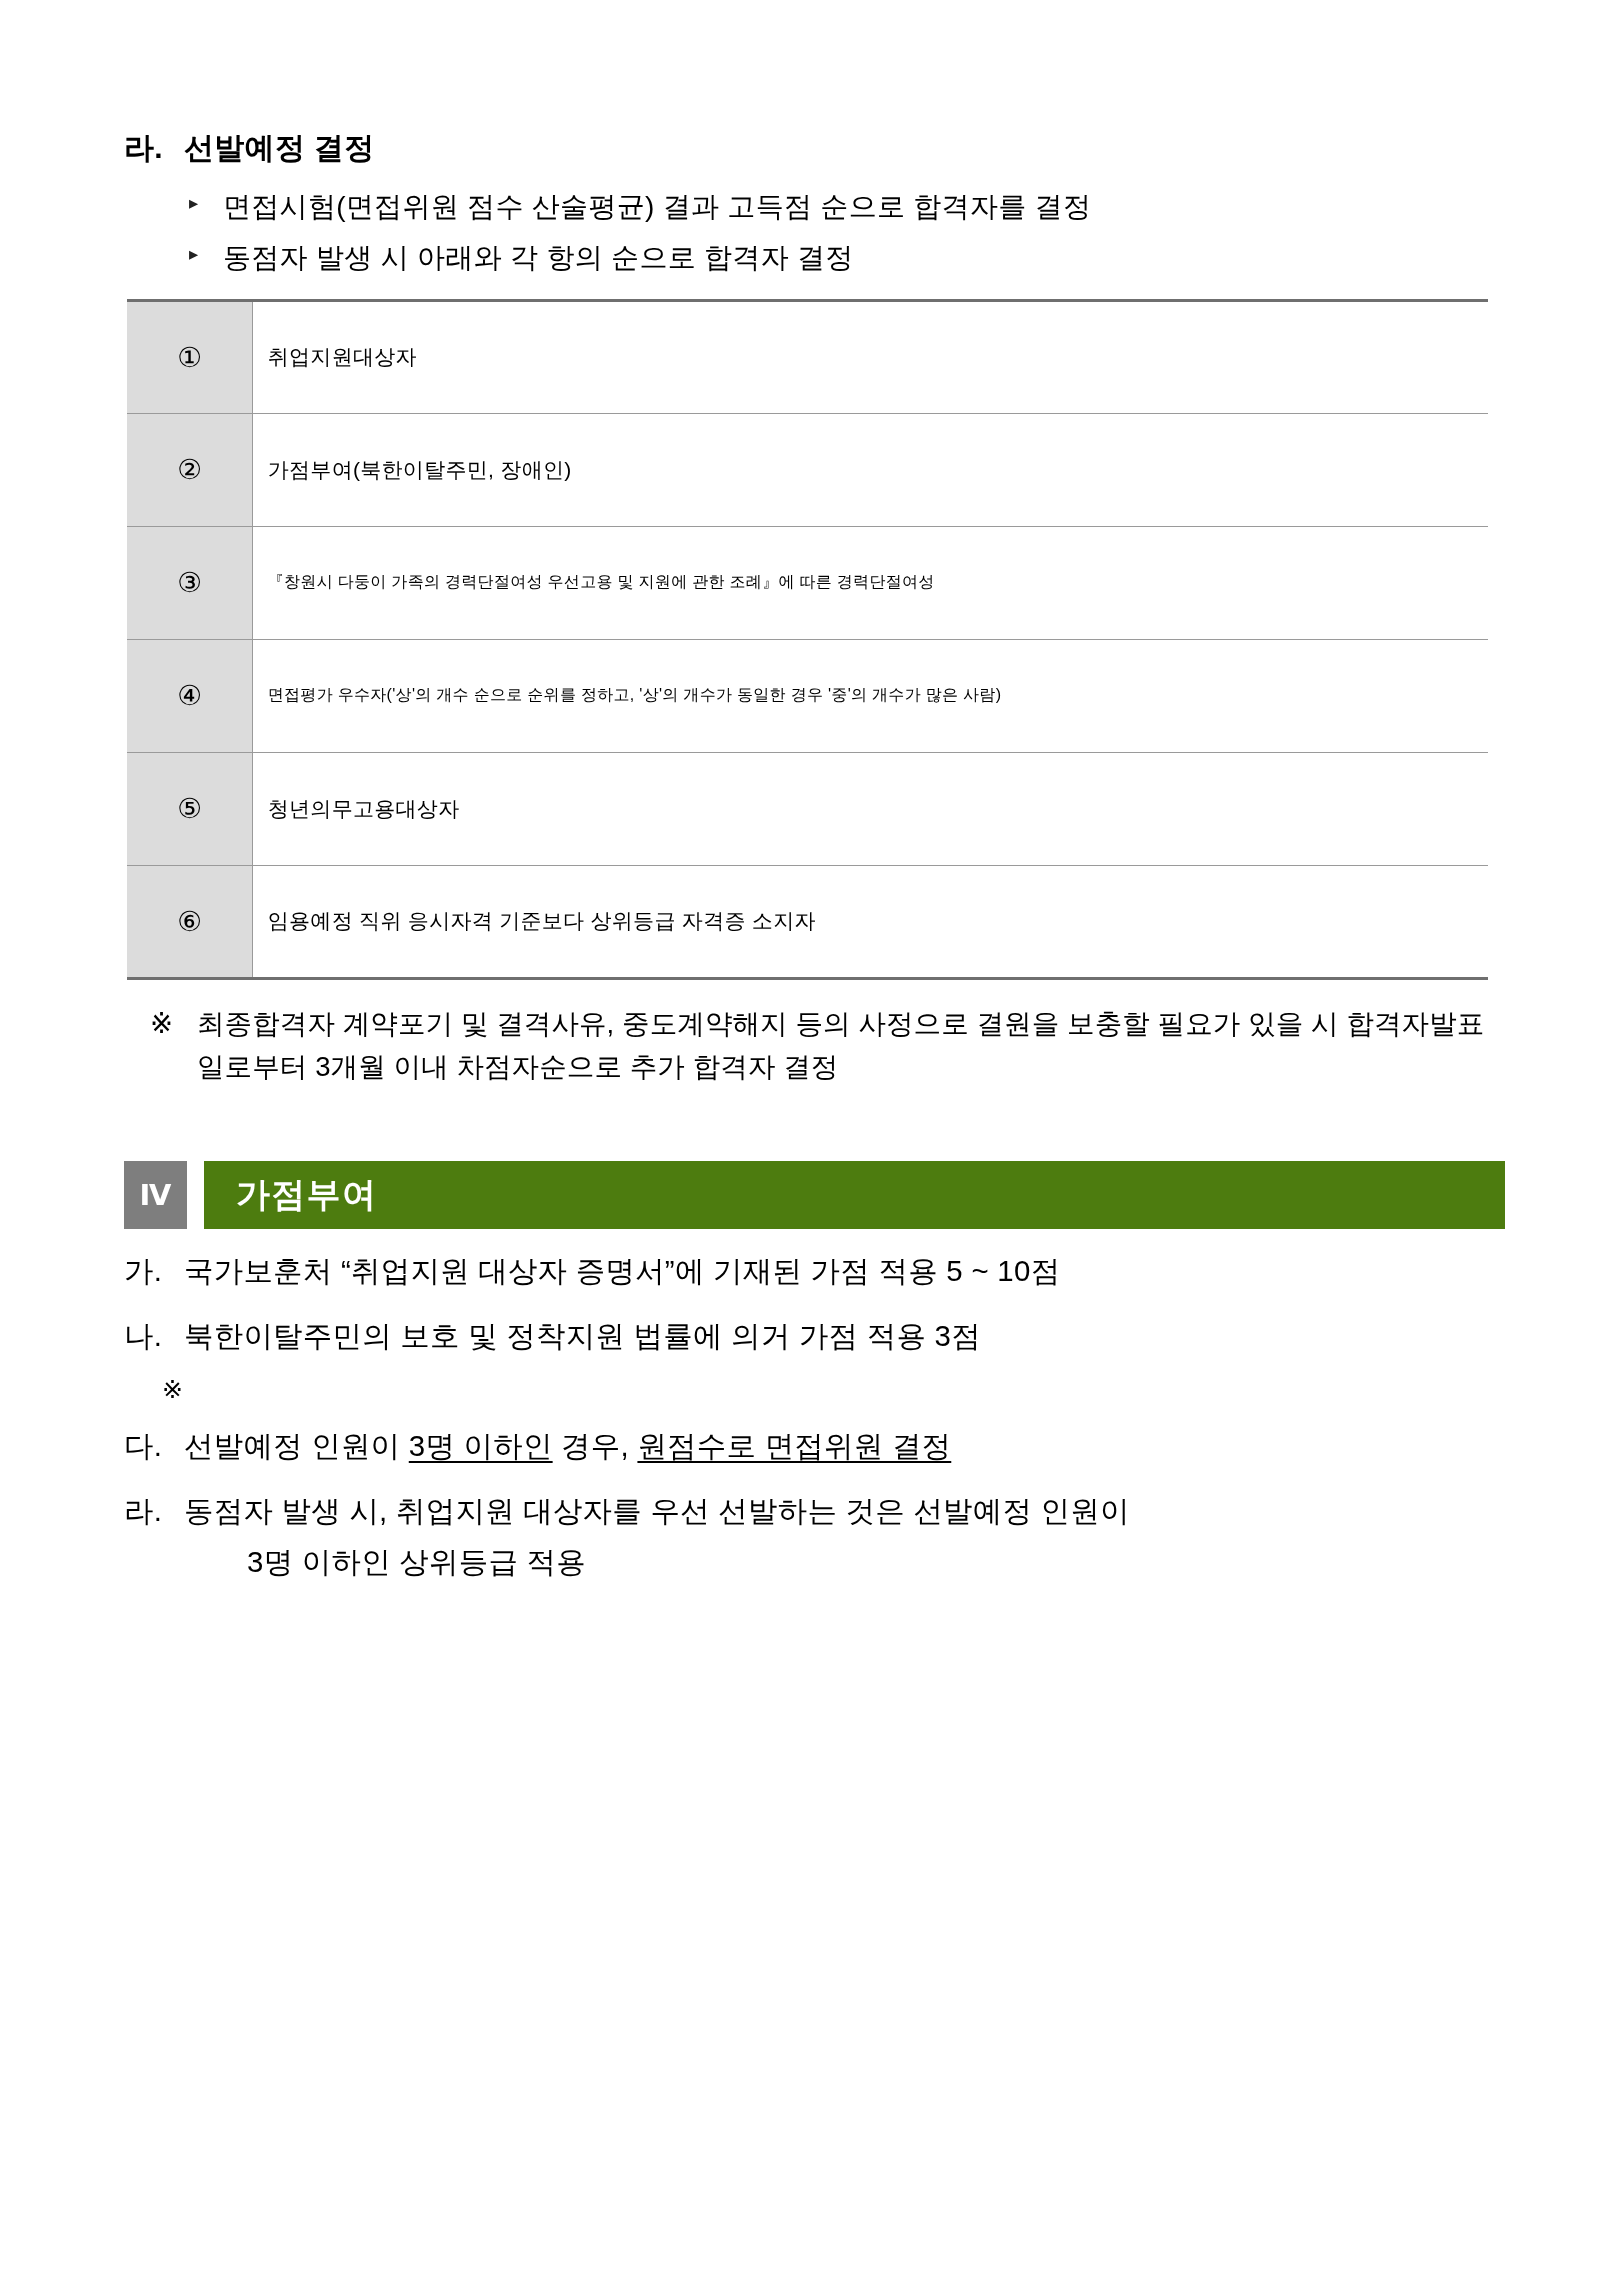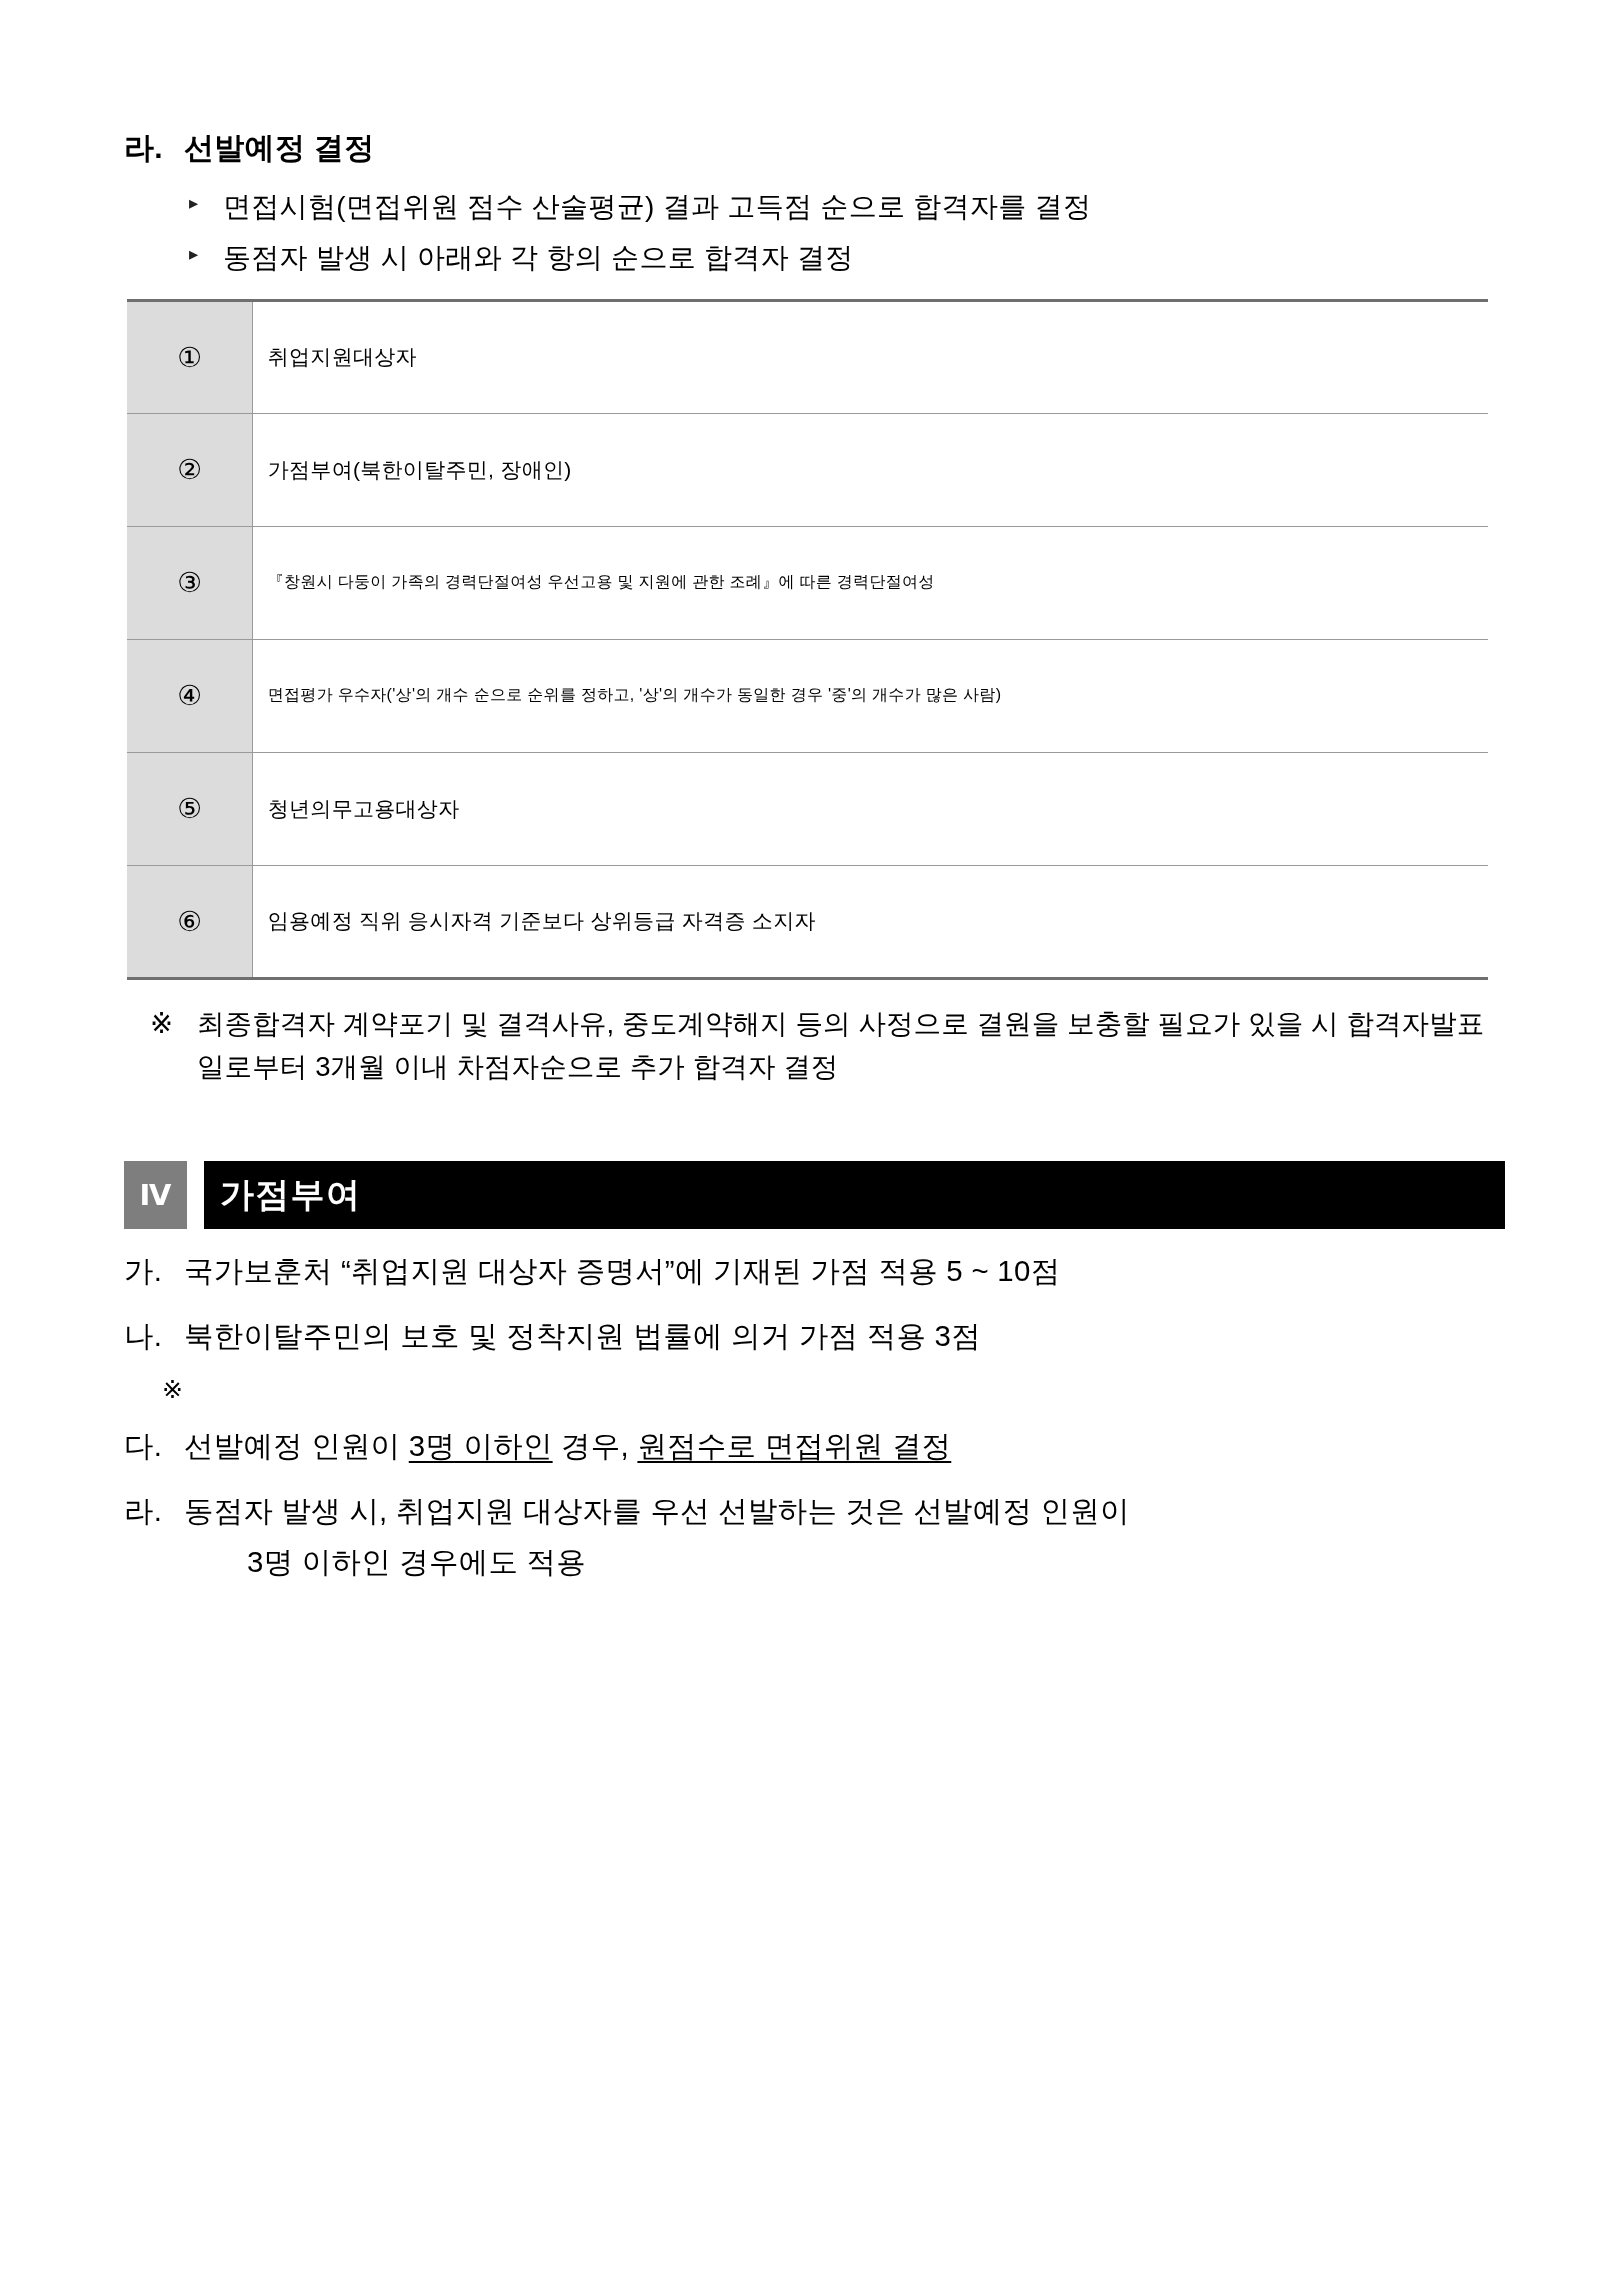--- a/index.html
+++ b/index.html
@@ -121,27 +121,27 @@
     font-size: 29px;
     font-weight: bold;
     display: flex;
     align-items: center;
     justify-content: center;
     flex: none;
   }
   .banner .gap { width: 17px; flex: none; background: #ffffff; }
   .banner .titlebox {
     flex: 1;
-    background: #000000;
+    background: #4d7c0f;
     color: #ffffff;
     font-size: 34px;
     font-weight: bold;
     display: flex;
     align-items: center;
-    padding-left: 16px;
+    padding-left: 32px;
     letter-spacing: 1.3px;
   }
 
   
   .item {
     display: flex;
     align-items: flex-start;
     font-size: 29.4px;
     line-height: 1.55;
     margin-top: 19.6px;
@@ -243,17 +243,17 @@
       <span class="lab">다.</span>
       <span class="body">
         <span>선발예정 인원이 </span><span class="ul">3명 이하인</span><span> 경우, </span><span class="ul">원점수로 면접위원 결정</span>
       </span>
     </div>
 
     <div class="item">
       <span class="lab">라.</span>
       <span class="body">동점자 발생 시, 취업지원 대상자를 우선 선발하는 것은 선발예정 인원이</span>
     </div>
-    <div class="cont-line">3명 이하인 경우에도 적용</div>
+    <div class="cont-line">3명 이하인 상위등급 적용</div>
 
   </div>
 </div>
 
 
 </body></html>

